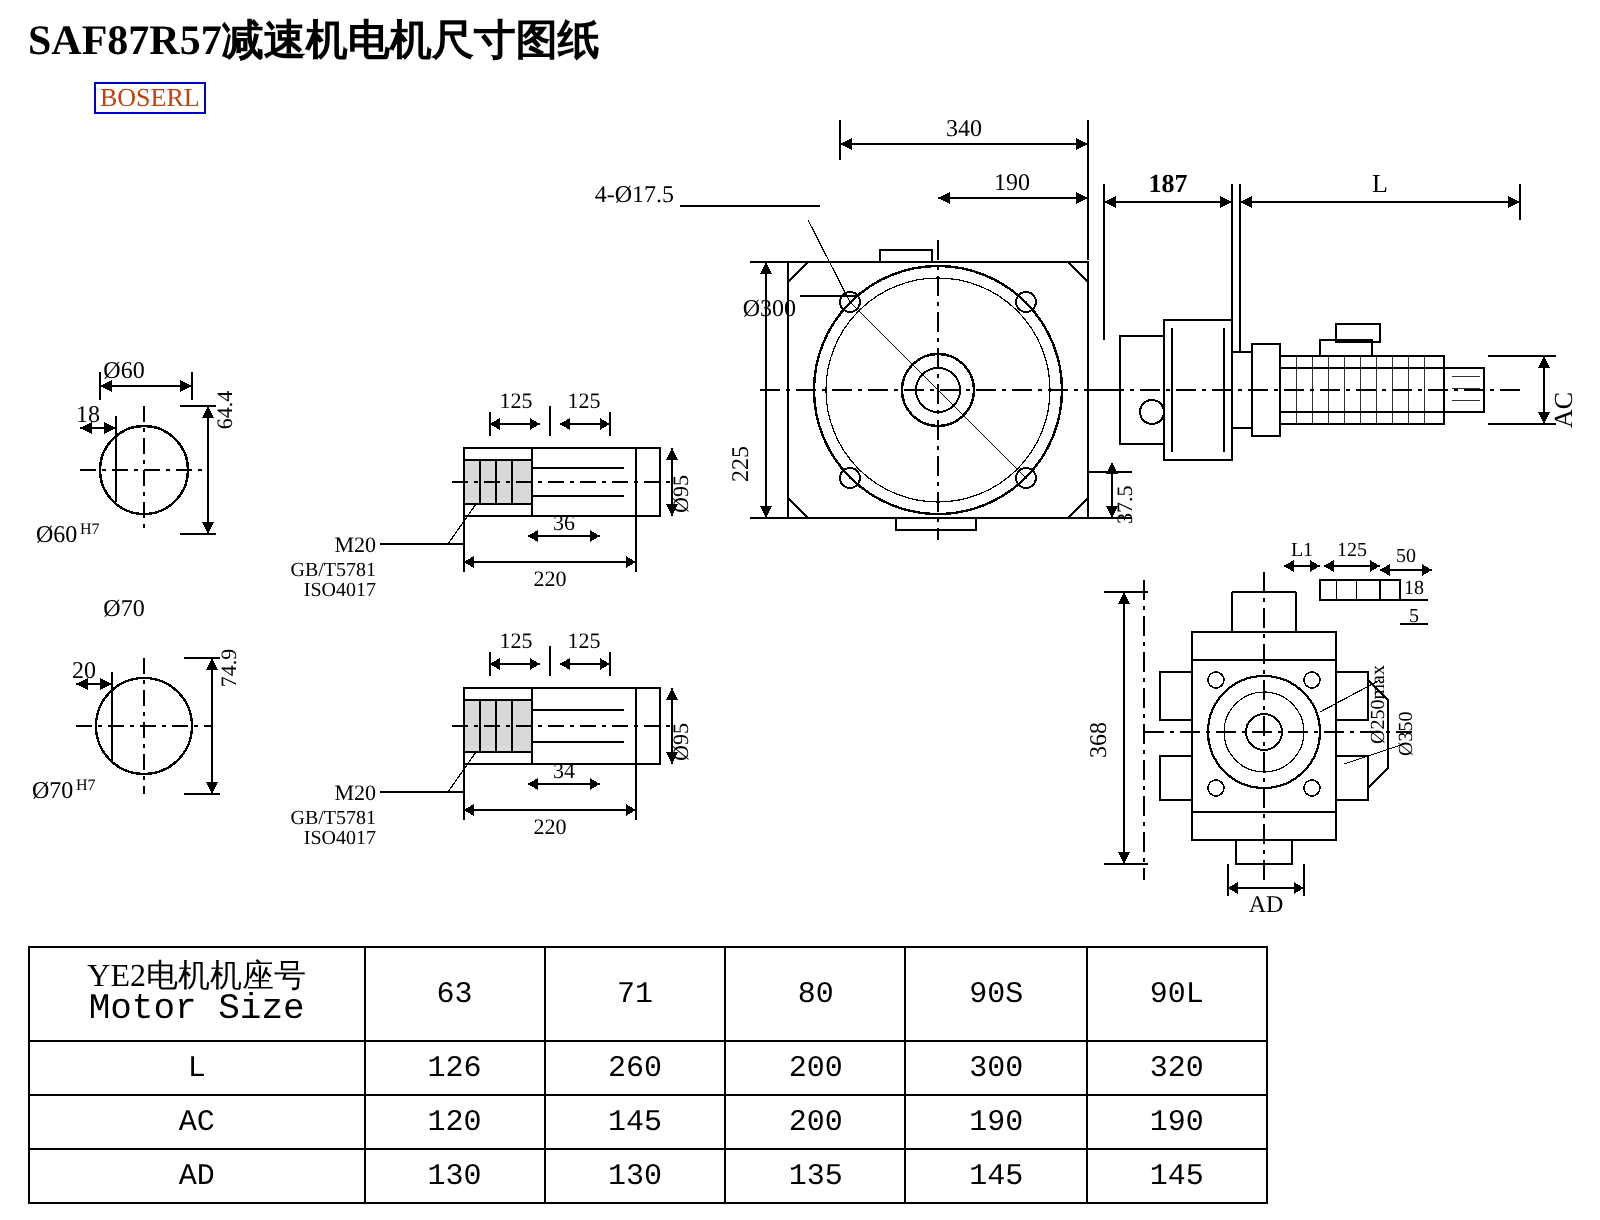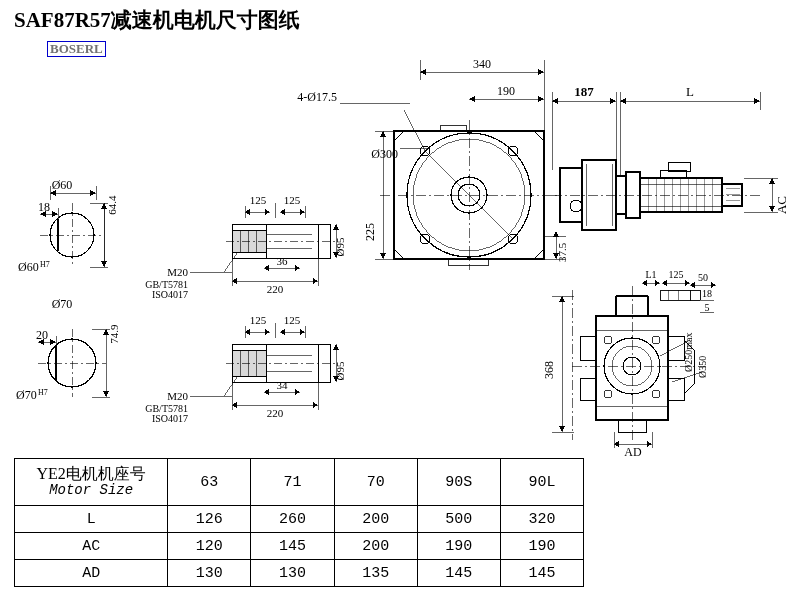--- a/index.html
+++ b/index.html
@@ -22,41 +22,41 @@
     font-family: "Liberation Serif", serif;
     font-weight: bold;
     font-size: 21px;
     letter-spacing: 0px;
     white-space: nowrap;
   }
   #brand {
     position: absolute;
     left: 47px;
     top: 41px;
-    color: #737373;
+    color: #c2410c;
     font-family: "Liberation Serif", serif;
-    font-weight: bold;
+    font-weight: normal;
     font-size: 13px;
     border: 1px solid #0000cc;
     padding: 0 2px;
     line-height: 14px;
   }
   #drawing {
     position: absolute;
     left: 0;
     top: 0;
     width: 800px;
     height: 610px;
   }
   
   #spec-table {
     position: absolute;
     left: 14px;
-    top: 458px;
-    width: 570px;
+    top: 473px;
+    width: 620px;
     border-collapse: collapse;
     font-family: "Liberation Serif", serif;
     font-size: 16px;
     text-align: center;
     padding-left: 32px;
   }
   #spec-table td {
     border: 1px solid #000;
     height: 26px;
     padding: 0;
@@ -66,23 +66,22 @@
   }
   #spec-table td.val {
     width: 90px;
   }
   .hdr-cn {
     font-size: 16px;
     line-height: 17px;
   }
   .hdr-en {
     font-family: "Liberation Mono", monospace;
-    font-size: 14px;
+    font-size: 18px;
     line-height: 17px;
-    font-style: italic;
   }
   .mono {
     font-family: "Liberation Mono", monospace;
     font-size: 15px;
   }
   .tbl-head-cell {
     height: 46px !important;
   }
 </style>
 </head>
@@ -412,30 +411,30 @@
 
 <table id="spec-table">
   <tbody>
     <tr>
       <td class="label tbl-head-cell">
         <div class="hdr-cn">YE2电机机座号</div>
         <div class="hdr-en">Motor Size</div>
       </td>
       <td class="val mono tbl-head-cell">63</td>
       <td class="val mono tbl-head-cell">71</td>
-      <td class="val mono tbl-head-cell">70</td>
+      <td class="val mono tbl-head-cell">80</td>
       <td class="val mono tbl-head-cell">90S</td>
       <td class="val mono tbl-head-cell">90L</td>
     </tr>
     <tr>
       <td class="label mono">L</td>
       <td class="val mono">126</td>
       <td class="val mono">260</td>
       <td class="val mono">200</td>
-      <td class="val mono">500</td>
+      <td class="val mono">300</td>
       <td class="val mono">320</td>
     </tr>
     <tr>
       <td class="label mono">AC</td>
       <td class="val mono">120</td>
       <td class="val mono">145</td>
       <td class="val mono">200</td>
       <td class="val mono">190</td>
       <td class="val mono">190</td>
     </tr>

